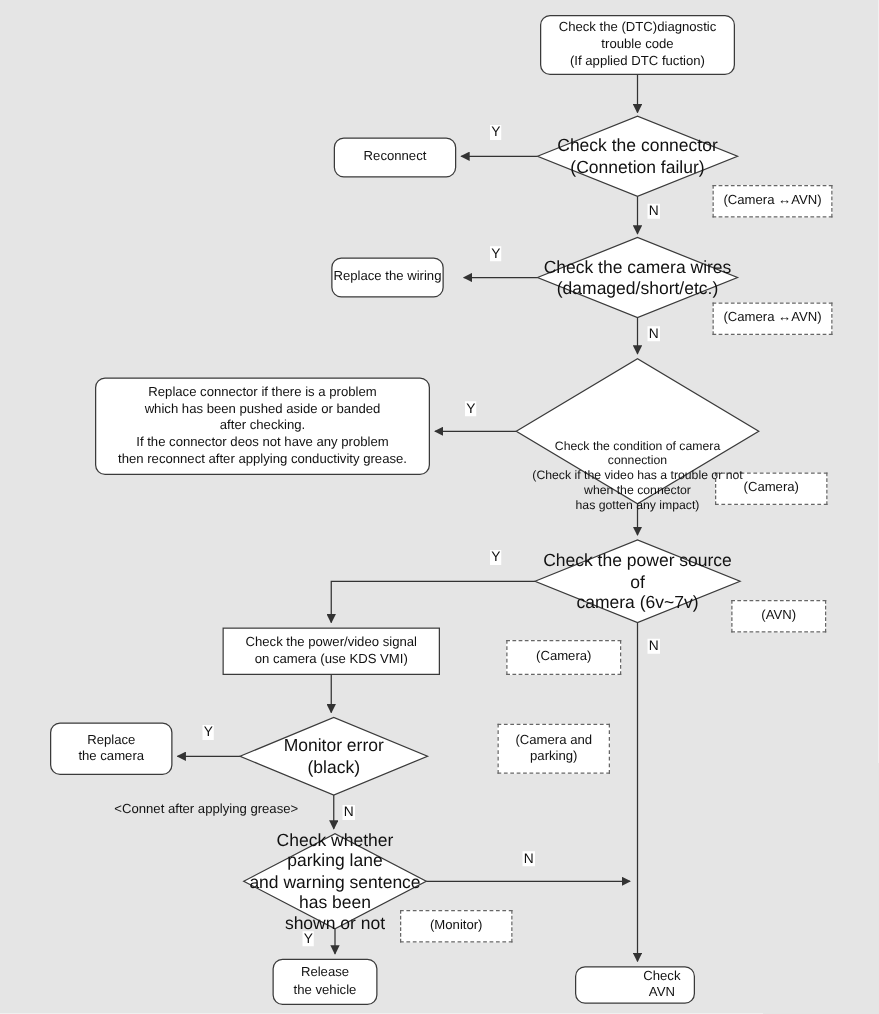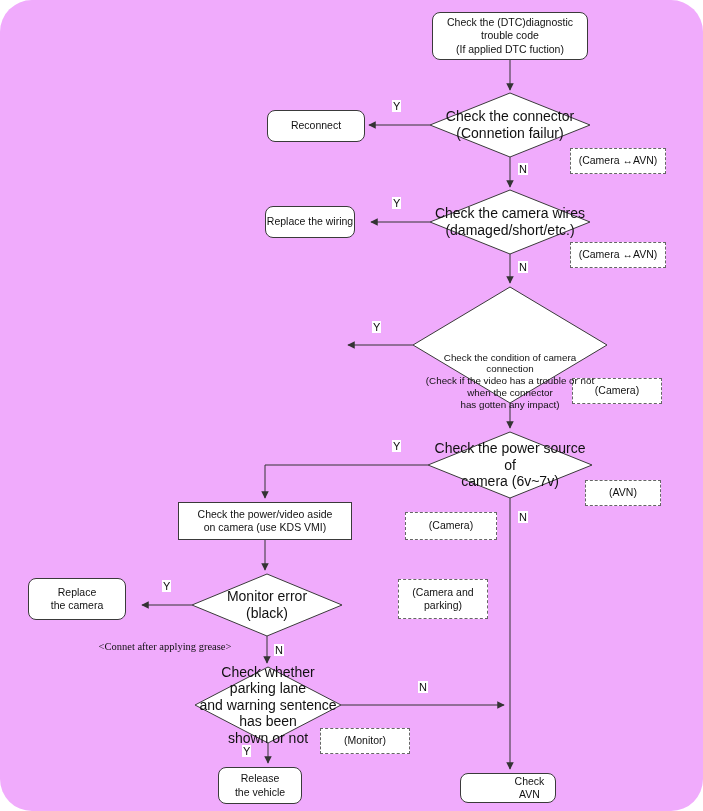--- a/index.html
+++ b/index.html
@@ -1,18 +1,18 @@
 <!DOCTYPE html>
 <html><head>
 <meta charset="utf-8">
 <style>
   * { margin:0; padding:0; box-sizing:border-box; }
   html,body { background:#ffffff; }
   body { font-family:"Liberation Sans", sans-serif; color:#111; }
-  .canvas { position:relative; width:703px; height:811px; background:#f0abfc; overflow:hidden;border-radius:32px; }
+  .canvas { position:relative; width:703px; height:811px; background:#e5e5e5; overflow:hidden; }
   .layer { position:absolute; left:0; top:0; width:703px; height:811px; }
   .node {
     position:absolute; display:flex; align-items:center; justify-content:center;
     text-align:center; font-size:10.5px; line-height:1.27; color:#111;
     white-space:pre-line; background:#fff;
   }
   .box { border:1px solid #3a3a3a; border-radius:8px; }
   .box.sharp { border-radius:0; }
   .dashed { border:1px dashed #666; border-radius:0; }
   .dtext { position:absolute; display:flex; align-items:center; justify-content:center;
@@ -55,23 +55,28 @@
     <polygon points="428,465 510,432 592,465 510,498" fill="#fff" stroke="#3a3a3a" stroke-width="1"></polygon>
     <polygon points="192,605 267,574 342,605 267,636" fill="#fff" stroke="#3a3a3a" stroke-width="1"></polygon>
     <polygon points="195,705 268,667 341,705 268,743" fill="#fff" stroke="#3a3a3a" stroke-width="1"></polygon>
   </svg>
 
   <div class="node box" style="left:432px; top:12px; width:156px; height:48px;">Check the (DTC)diagnostic
 trouble code
 (If applied DTC fuction)</div>
   <div class="node box" style="left:267px; top:110px; width:98px; height:32px;text-align:center;">Reconnect</div>
   <div class="node box" style="left:265px; top:206px; width:90px; height:32px;">Replace the wiring</div>
-  <div class="node box sharp" style="left:178px; top:502px; width:174px; height:38px;">Check the power/video aside
+  <div class="node box" style="left:76px; top:302px; width:268px; height:78px;">Replace connector if there is a problem
+which has been pushed aside or banded
+after checking.
+If the connector deos not have any problem
+then reconnect after applying conductivity grease.</div>
+  <div class="node box sharp" style="left:178px; top:502px; width:174px; height:38px;">Check the power/video signal
 on camera (use KDS VMI)</div>
-  <div class="node box" style="left:28px; top:578px; width:98px; height:42px;">Replace
+  <div class="node box" style="left:40px; top:578px; width:98px; height:42px;">Replace
 the camera</div>
   <div class="node box" style="left:218px; top:767px; width:84px; height:37px;">Release
 the vehicle</div>
   <div class="node box" style="left:460px; top:773px; width:96px; height:30px;padding-left:43px;">Check AVN</div>
 
   <div class="node dashed" style="left:570px; top:148px; width:96px; height:26px;">(Camera ↔AVN)</div>
   <div class="node dashed" style="left:570px; top:242px; width:96px; height:26px;">(Camera ↔AVN)</div>
   <div class="node dashed" style="left:572px; top:378px; width:90px; height:26px;">(Camera)</div>
   <div class="node dashed" style="left:585px; top:480px; width:76px; height:26px;">(AVN)</div>
   <div class="node dashed" style="left:405px; top:512px; width:92px; height:28px;">(Camera)</div>
@@ -91,21 +96,21 @@
   <div class="dtext" style="left:428px; top:443px; width:164px; height:44px;">Check the power source of
 camera (6v~7v)</div>
   <div class="dtext" style="left:192px; top:583px; width:150px; height:44px;">Monitor error
 (black)</div>
   <div class="dtext" style="left:195px; top:676px; width:146px; height:58px;">Check whether
 parking lane
 and warning sentence
 has been
 shown or not</div>
 
-  <div class="note" style="left:60px; top:641px; width:210px;font-family:Liberation Serif, serif;">&lt;Connet after applying grease&gt;</div>
+  <div class="note" style="left:60px; top:641px; width:210px;">&lt;Connet after applying grease&gt;</div>
 
   <div class="lbl" style="left:392px; top:100px;">Y</div>
   <div class="lbl" style="left:518px; top:163px;">N</div>
   <div class="lbl" style="left:392px; top:197px;">Y</div>
   <div class="lbl" style="left:518px; top:261px;">N</div>
   <div class="lbl" style="left:372px; top:321px;">Y</div>
   <div class="lbl" style="left:392px; top:440px;">Y</div>
   <div class="lbl" style="left:518px; top:511px;">N</div>
   <div class="lbl" style="left:162px; top:580px;">Y</div>
   <div class="lbl" style="left:274px; top:644px;">N</div>

